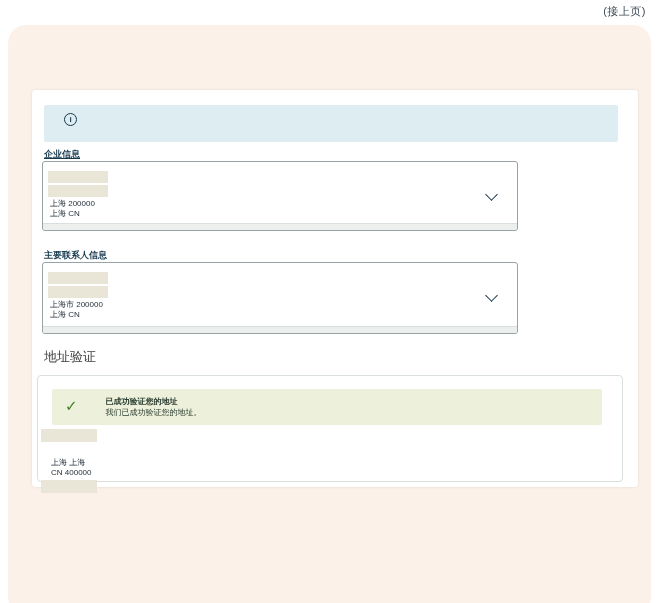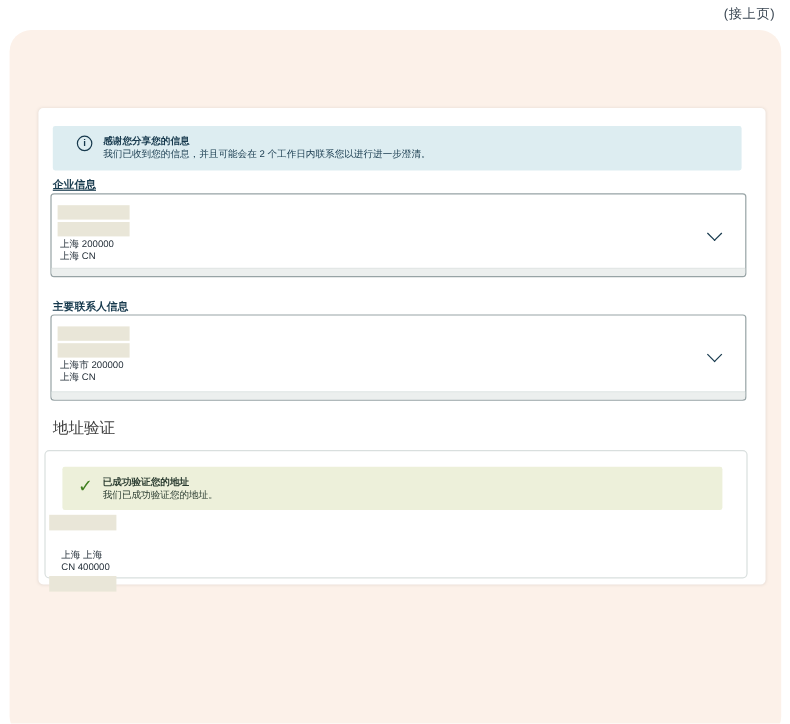--- a/index.html
+++ b/index.html
@@ -19,60 +19,56 @@
   .info-icon{flex:0 0 auto;width:13px;height:13px;border:1.5px solid #16394d;border-radius:50%;box-sizing:border-box;display:flex;align-items:center;justify-content:center;font-size:8px;font-weight:bold;color:#16394d;margin-top:1px}
   .info-text{margin-left:9px}
   .info-title{font-size:8px;font-weight:bold;color:#16394d;line-height:11px}
   .info-desc{font-size:8px;color:#16394d;line-height:11px}
 
   .field-label{position:absolute;left:12px;font-size:9px;font-weight:bold;color:#16394d}
   .field-label.first{top:58px;text-decoration:underline}
   .field-label.second{top:159px}
 
   
-  .select-box{position:absolute;left:10px;width:580px;background:#fff;border:1px solid #97a3a5;border-radius:3px;box-sizing:border-box}
+  .select-box{position:absolute;left:10px;width:476px;background:#fff;border:1px solid #97a3a5;border-radius:3px;box-sizing:border-box}
   .select-box.box1{top:71px;height:70px}
   .select-box.box2{top:172px;height:72px}
   .box-content{padding:9px 0 0 5px}
   .redact-bar{width:60px;height:12px;background:#e9e6d8;margin-bottom:2px}
   .addr-line{font-size:8px;line-height:10px;color:#25303a;margin-left:2px}
   .chevron{position:absolute;right:16px;top:25px;width:18px;height:18px;cursor:pointer}
   .chevron i{position:absolute;left:4px;top:3px;width:8px;height:8px;border-right:1.6px solid #16394d;border-bottom:1.6px solid #16394d;transform:rotate(45deg)}
   .box-footer{position:absolute;left:0;right:0;bottom:0;height:6px;background:#ecefee;border-top:1px solid #d9dfde;border-radius:0 0 3px 3px}
 
   .section-title{position:absolute;left:12px;top:258px;font-size:13px;color:#404040}
 
   
   .address-card{position:absolute;left:5px;top:285px;width:586px;height:107px;background:#fff;border:1px solid #d9dfde;border-radius:4px;box-sizing:border-box}
   .success-banner{position:absolute;left:14px;right:20px;top:13px;height:36px;background:#edf0da;border-radius:2px;box-sizing:border-box;display:flex;align-items:flex-start;padding:6px 10px 0 13px}
   .check-icon{flex:0 0 auto;color:#3f7e1e;font-size:15px;line-height:16px;font-weight:bold;margin-top:3px}
-  .success-text{margin-left:8px;margin-top:1px}
+  .success-text{margin-left:28px;margin-top:1px}
   .success-title{font-size:8px;font-weight:bold;color:#2b3c31;line-height:11px}
   .success-desc{font-size:8px;color:#2b3c31;line-height:11px}
   .address-block{position:absolute;left:3px;top:53px}
   .address-block .redact-bar{width:56px;height:13px;margin:0}
   .address-block .addr-line{margin-left:10px}
   .address-block .line1{margin-top:16px}
   .address-block .bar2{margin-top:2px}
 </style>
 </head>
 <body>
 
 <div class="continued">(接上页)</div>
 
 <div class="outer-card">
 
   <div class="white-card">
 
     <div class="info-banner">
       <span class="info-icon">i</span>
-      <span class="info-text">
-        <div class="info-title">感谢您分享您的信息</div>
-        <div class="info-desc">我们已收到您的信息，并且可能会在 2 个工作日内联系您以进行进一步澄清。</div>
-      </span>
     </div>
 
     <div class="field-label first">企业信息</div>
 
     <div class="select-box box1">
       <div class="box-content">
         <div class="redact-bar"></div>
         <div class="redact-bar"></div>
         <div class="addr-line">上海 200000</div>
         <div class="addr-line">上海 CN</div>

